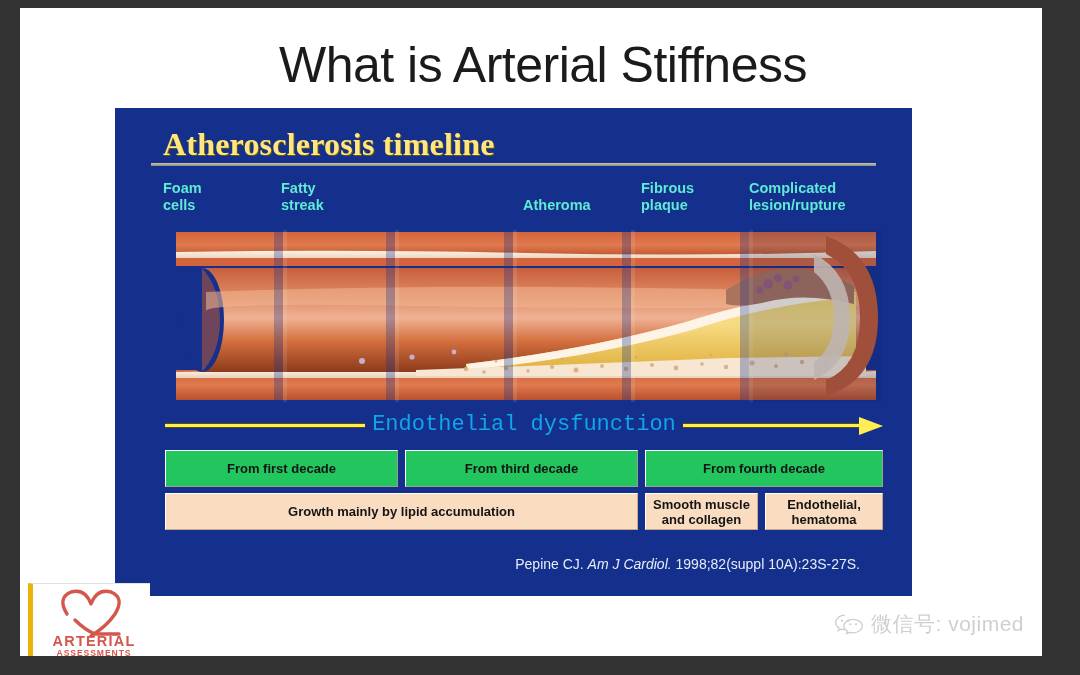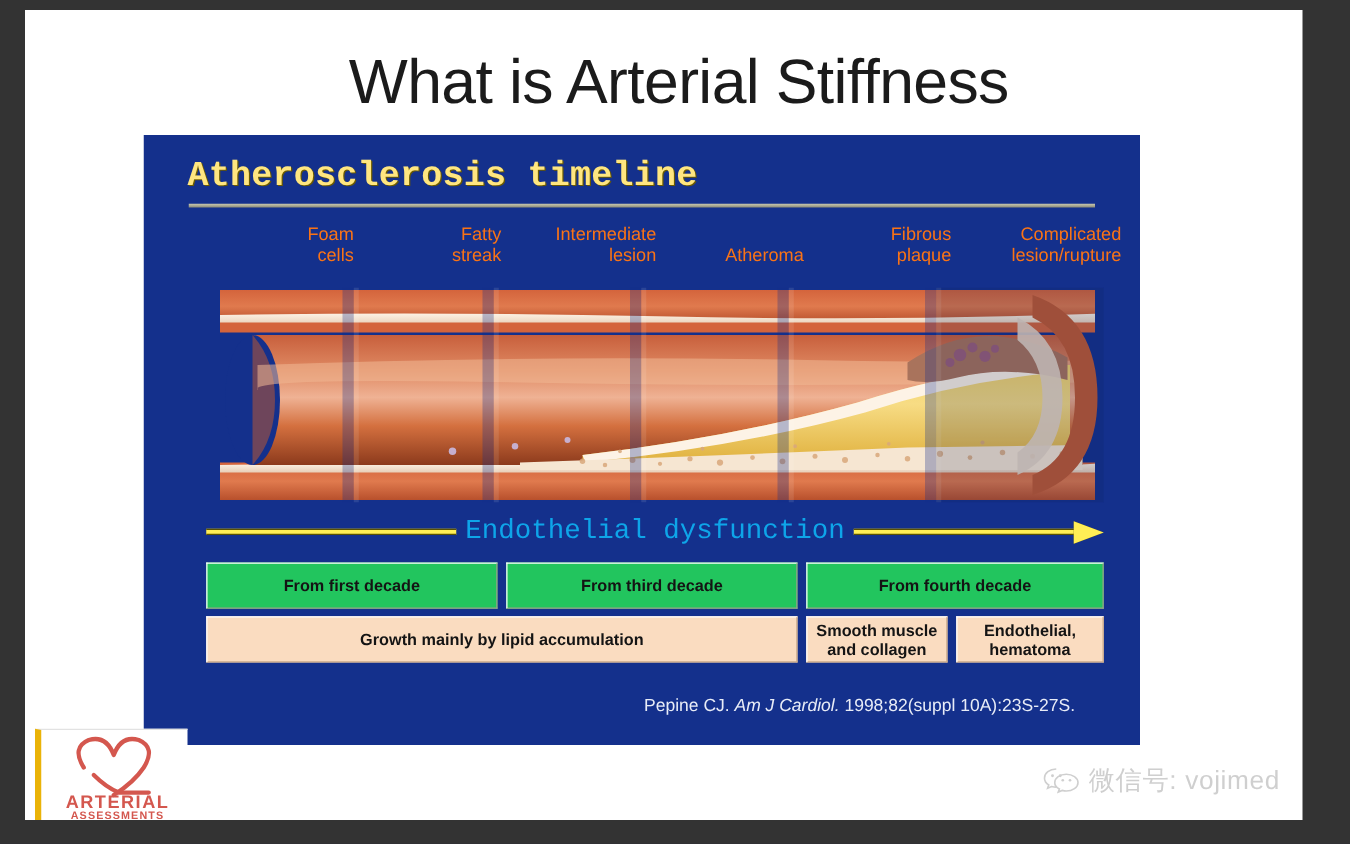--- a/index.html
+++ b/index.html
@@ -51,24 +51,24 @@
     left: 95px;
     top: 100px;
     width: 797px;
     height: 488px;
     background: #14308c;
     overflow: hidden;
   }
 
   .fig-title {
     position: absolute;
-    left: 35px;
+    left: 48px;
     top: 18px;
-    font-family: Liberation Mono, monospace;
-    font-size: 28px;
+    font-family: Liberation Serif, serif;
+    font-size: 32px;
     font-weight: 700;
     color: #ffe680;
     text-shadow: 1px 1px 0 #6b5a00;
     letter-spacing: 0.2px;
     white-space: nowrap;
   }
 
   .fig-title-rule {
     position: absolute;
     left: 36px;
@@ -82,26 +82,26 @@
   .stage-headers {
     position: absolute;
     left: 48px;
     top: 72px;
     width: 720px;
     height: 45px;
   }
   .stage-head {
     position: absolute;
     top: 0;
-    text-align: right;
+    text-align: left;
     font-family: "Liberation Sans", sans-serif;
     font-size: 14.5px;
-    font-weight: 400;
+    font-weight: 700;
     line-height: 17px;
-    color: #f97316;
+    color: #5eead4;
   }
 
   
   .artery-wrap {
     position: absolute;
     left: 51px;
     top: 122px;
     width: 717px;
     height: 172px;
     background: #14308c;
@@ -248,24 +248,20 @@
       <div class="fig-title-rule"></div>
 
       <div class="stage-headers">
         <div class="stage-head" style="left:0px;width:120px;">
           <span>Foam</span><br>
           <span>cells</span>
         </div>
         <div class="stage-head" style="left:118px;width:120px;">
           <span>Fatty</span><br>
           <span>streak</span>
-        </div>
-        <div class="stage-head" style="left:230px;width:132px;">
-          <span>Intermediate</span><br>
-          <span>lesion</span>
         </div>
         <div class="stage-head" style="left:360px;width:120px;top:17px;">
           <span>Atheroma</span>
         </div>
         <div class="stage-head" style="left:478px;width:120px;">
           <span>Fibrous</span><br>
           <span>plaque</span>
         </div>
         <div class="stage-head" style="left:586px;width:148px;">
           <span>Complicated</span><br>

